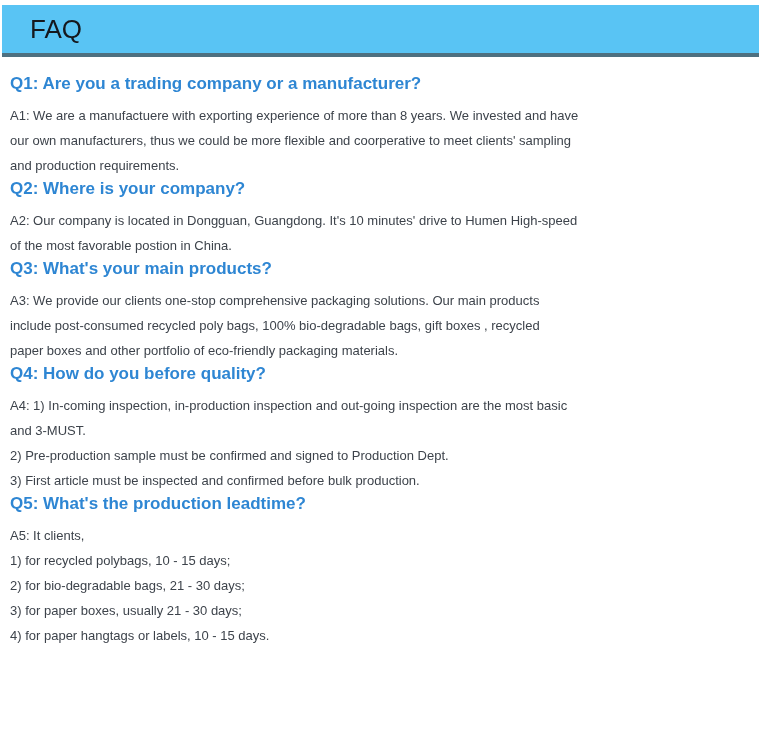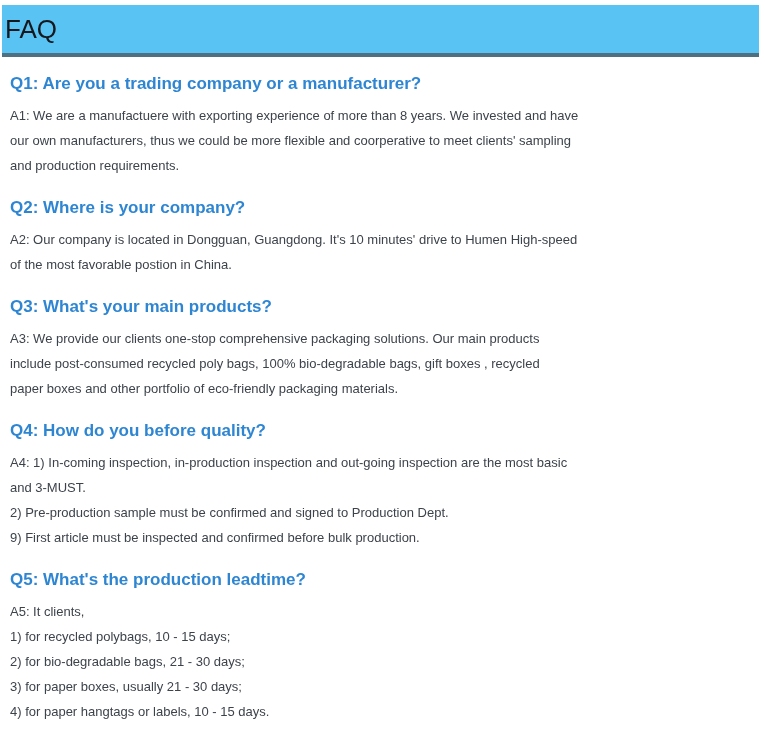--- a/index.html
+++ b/index.html
@@ -20,26 +20,26 @@
     border-bottom: 4px solid var(--header-border, #4E7080);
     display: flex;
     align-items: center;
     padding-left: 3px;
     box-sizing: content-box;
   }
   .faq-title {
     font-size: 26px;
     font-weight: 400;
     color: var(--title-text, #15181D);
+    margin-left: 25px;
   }
   .content {
     padding: 16px 20px 0 10px;
   }
   .qa-item + .qa-item {
-    margin-top: 19px;
   }
   .question {
     margin: 0 0 8px 0;
     font-size: 17px;
     font-weight: bold;
     line-height: 22px;
     color: var(--question-color, #2E86D3);
   }
   .answer {
     margin: 0;
@@ -83,21 +83,21 @@
         <div class="answer-line">paper boxes and other portfolio of eco-friendly packaging materials.</div>
       </div>
   </section>
 
   <section class="qa-item">
     <h3 class="question">Q4: How do you before quality?</h3>
     <div class="answer">
         <div class="answer-line">A4: 1) In-coming inspection, in-production inspection and out-going inspection are the most basic</div>
         <div class="answer-line">and 3-MUST.</div>
         <div class="answer-line">2) Pre-production sample must be confirmed and signed to Production Dept.</div>
-        <div class="answer-line">9) First article must be inspected and confirmed before bulk production.</div>
+        <div class="answer-line">3) First article must be inspected and confirmed before bulk production.</div>
       </div>
   </section>
 
   <section class="qa-item">
     <h3 class="question">Q5: What's the production leadtime?</h3>
     <div class="answer">
         <div class="answer-line">A5: It clients,</div>
         <div class="answer-line">1) for recycled polybags, 10 - 15 days;</div>
         <div class="answer-line">2) for bio-degradable bags, 21 - 30 days;</div>
         <div class="answer-line">3) for paper boxes, usually 21 - 30 days;</div>

